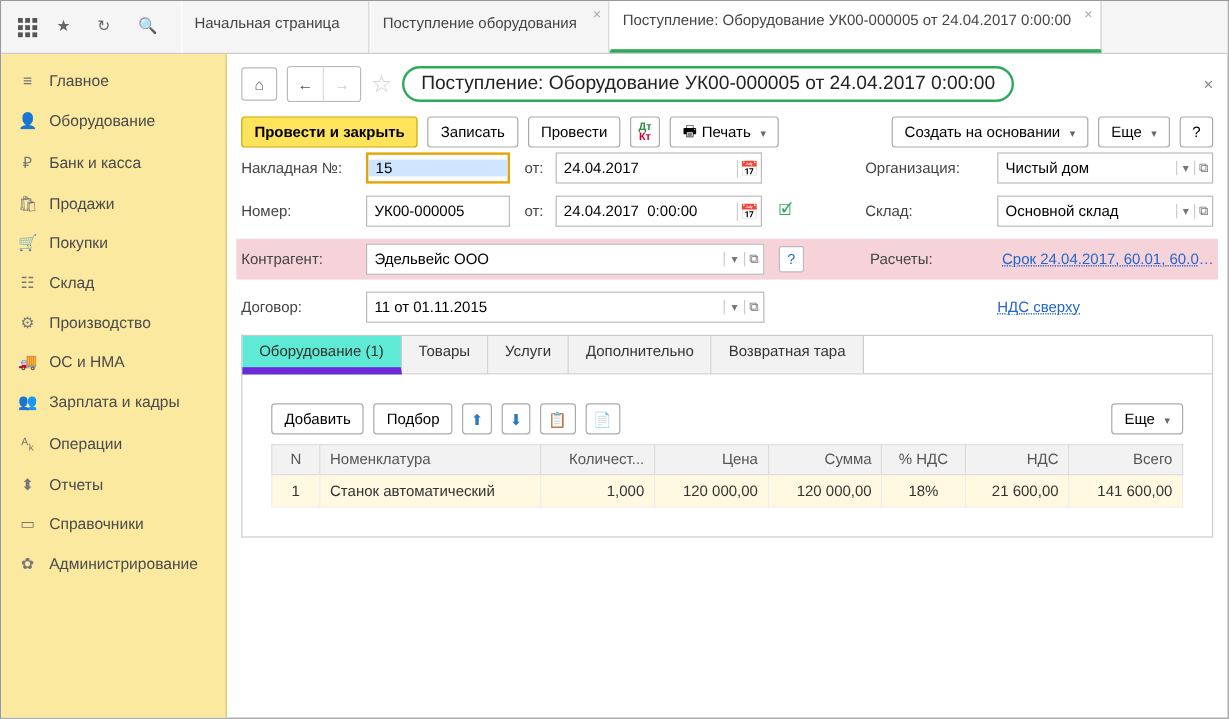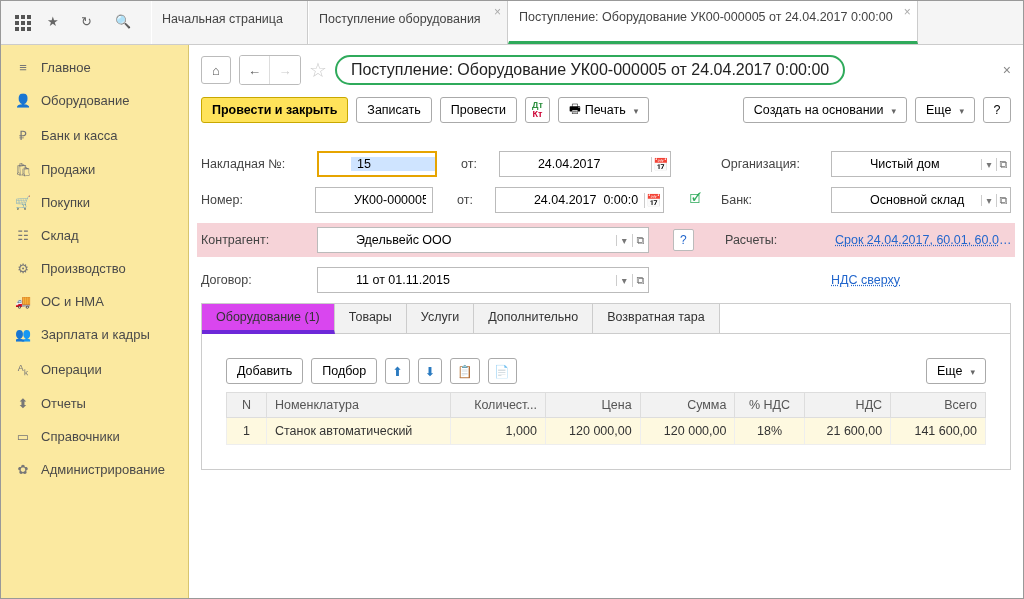--- a/index.html
+++ b/index.html
@@ -24,44 +24,44 @@
 
 .content { flex: 1; padding: 10px 12px 0 12px; overflow:hidden;}
 .title-row { display:flex; align-items:center; gap:8px; margin-bottom:12px;}
 .sq-btn { width:30px; height:28px; border:1px solid #bbb; border-radius:3px; background:#fff; display:flex;align-items:center;justify-content:center; color:#555;}
 .nav-group{display:flex;border:1px solid #bbb;border-radius:3px;overflow:hidden;}
 .nav-group .sq-btn{border:none;border-right:1px solid #ddd;border-radius:0;}
 .nav-group .sq-btn:last-child{border-right:none;}
 .title-frame { border: 2px solid #2faa5b; border-radius: 16px; padding: 4px 14px; font-size: 16px; color:#222;}
 .close-x{margin-left:auto;color:#888;font-size:14px;}
 
-.toolbar { display:flex; gap:8px; align-items:center; margin-bottom:28px; flex-wrap:wrap;}
+.toolbar { display:flex; gap:8px; align-items:center; margin-bottom:4px; flex-wrap:wrap;}
 .btn { border:1px solid #aaa; border-radius:3px; background:#fff; padding:4px 10px; font-size:12.5px; height:26px; display:flex;align-items:center;gap:4px;}
 .btn.primary { background:#ffe35a; border-color:#c8a800; font-weight:bold;}
 .btn .caret::after{content:"▾"; font-size:9px; color:#666; margin-left:4px;}
 .btn.icon-only{padding:4px 6px;}
 
-.form-row { display:flex; align-items:center; margin-bottom:10px; gap:20px; font-size:12.5px;}
+.form-row { display:flex; align-items:center; margin-bottom:10px; gap:8px; font-size:12.5px;}
 .form-row .lbl{width:96px; color:#444;}
 .form-row .lbl2{color:#444;margin-left:4px;margin-right:2px;}
 .form-row .lbl-right{width:104px; color:#444;}
-.input-wrap{display:flex;align-items:center;border:1px solid #bbb;height:26px;background:#fff;padding-left:32px;}
+.input-wrap{display:flex;align-items:center;border:1px solid #bbb;height:26px;background:#fff;}
 .input-wrap input{border:none;outline:none;font-size:12.5px;padding:0 6px;width:100%;background:transparent;}
 .input-wrap .caret-b{width:18px;text-align:center;border-left:1px solid #ccc;color:#777;font-size:10px;}
 .input-wrap .ext{width:18px;text-align:center;border-left:1px solid #ccc;color:#777;font-size:11px;}
 .input-wrap.datepick .cal{width:22px;text-align:center;border-left:1px solid #ccc;color:#777;}
 .input-wrap.sel{min-width:50px;}
 .highlight-orange{border:2px solid #e6a400;}
 .highlight-red-row{background:#f6d3d8;padding:4px 0 4px 4px;margin:0 -4px 10px -4px;justify-content:center;}
 .rt-col{display:flex;align-items:center;gap:6px;margin-left:auto;}
 .link{color:#2266cc;text-decoration:underline dotted;}
 
 .sub-tabs{display:flex;border:1px solid #ccc;border-bottom:none;}
 .sub-tab{padding:6px 14px;border-right:1px solid #ccc;background:#f2f2f2;font-size:12.5px;}
-.sub-tab.active{background:#d946ef;border-bottom:4px solid #6d28d9;margin-bottom:-1px;}
+.sub-tab.active{background:#5eead4;border-bottom:6px solid #6d28d9;margin-bottom:-1px;}
 
 .tab-pane{border:1px solid #ccc;padding:24px;}
 .tab-toolbar{display:flex;gap:8px;margin-bottom:8px;}
 .tbl{width:100%;border-collapse:collapse;font-size:12.5px;}
 .tbl th{background:#f2f2f2;border:1px solid #ddd;padding:5px 8px;font-weight:normal;text-align:left;color:#555;}
 .tbl td{border:1px solid #eee;padding:6px 8px;background:#fef9e0;}
 .tbl td.num, .tbl th.num{text-align:right;}
 .tbl td.ctr, .tbl th.ctr{text-align:center;}
 .star{color:#ccc;font-size:20px;}
 .small-link{color:#2266cc;font-size:12px;}
@@ -224,21 +224,21 @@
       <div class="input-wrap" style="width:120px;">
           <input value="УК00-000005" style="">
         </div>
       <span class="lbl2">от:</span>
       <div class="input-wrap datepick" style="width:172px;">
           <input value="24.04.2017  0:00:00" style="">
           <span class="cal">📅</span>
         </div>
       <span style="color:#2faa5b;margin-left:6px;">🗹</span>
       <div class="rt-col">
-        <span class="lbl-right">Банк:</span>
+        <span class="lbl-right">Склад:</span>
         <div class="input-wrap sel" style="width:180px;">
             <input value="Основной склад" style="">
             <span class="caret-b">▾</span>
             <span class="ext">⧉</span>
           </div>
       </div>
     </div>
 
     <div class="form-row highlight-red-row">
       <span class="lbl">Контрагент:</span>

